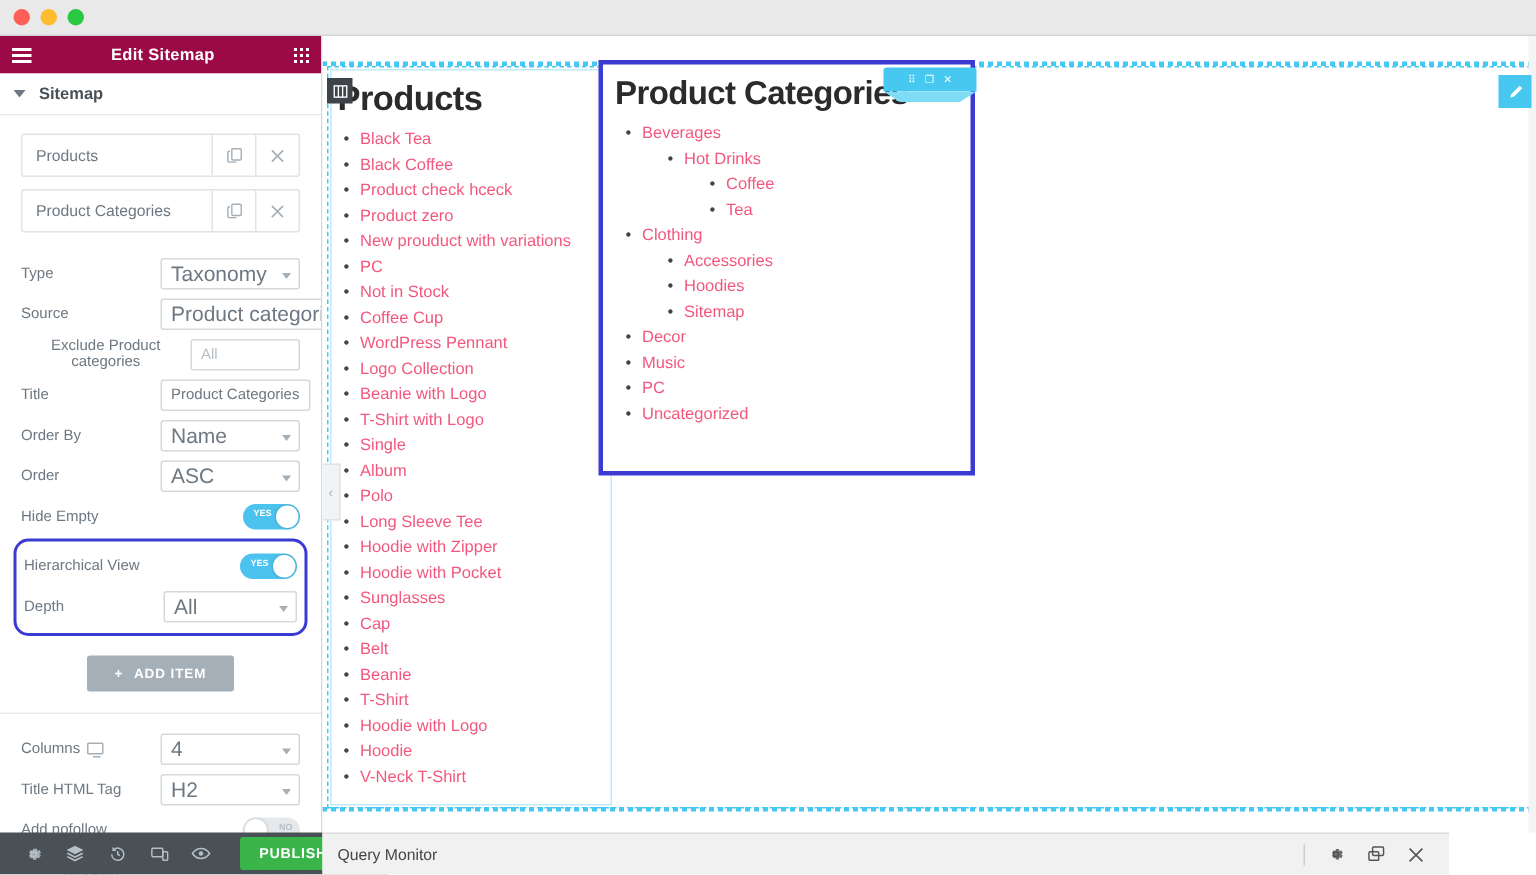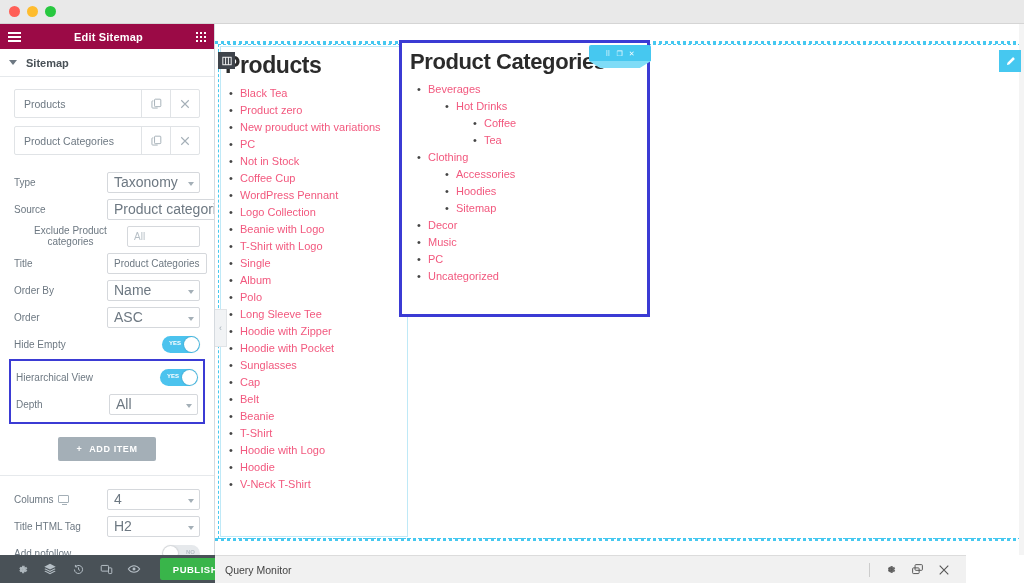--- a/index.html
+++ b/index.html
@@ -101,21 +101,21 @@
     position: absolute; top: 1px; right: 1px; width: 15px; height: 15px;
     border-radius: 50%; background: #fff; box-shadow: 0 0 2px rgba(0,0,0,.25);
   }
   .toggle.off .knob { right: auto; left: 1px; }
   .toggle .tg-txt {
     position: absolute; left: 7px; top: 4px; font-size: 6px; color: #fff; font-weight: bold;
   }
   .toggle.off .tg-txt { left: auto; right: 5px; color: #b6bfc6; }
 
   .highlight-box {
-    border: 2px solid #3b3bd4; border-radius: 0;
+    border: 2px solid #3b3bd4; border-radius: 10px;
     margin: 2px -5px 0 -5px; padding: 3px 5px 5px 5px;
   }
 
   .add-item-wrap { display: flex; justify-content: center; margin-top: 13px; }
   .add-item {
     background: #a4afb7; color: #fff; border-radius: 2px;
     font-size: 9px; font-weight: bold; letter-spacing: .6px;
     padding: 7px 18px; display: flex; align-items: center; gap: 7px; cursor: pointer;
   }
 
@@ -499,20 +499,22 @@
           <path d="M10.3 1.4l2.3 2.3-7.2 7.2-2.9.6.6-2.9 7.2-7.2z"></path>
         </svg>
     </div>
 
     <div class="collapse-tab">‹</div>
 
     <div class="col-products">
       <div class="col-title">Products</div>
       <ul class="plist" id="products-list">
           <li>Black Tea</li>
+          <li>Black Coffee</li>
+          <li>Product check hceck</li>
           <li>Product zero</li>
           <li>New prouduct with variations</li>
           <li>PC</li>
           <li>Not in Stock</li>
           <li>Coffee Cup</li>
           <li>WordPress Pennant</li>
           <li>Logo Collection</li>
           <li>Beanie with Logo</li>
           <li>T-Shirt with Logo</li>
           <li>Single</li>

